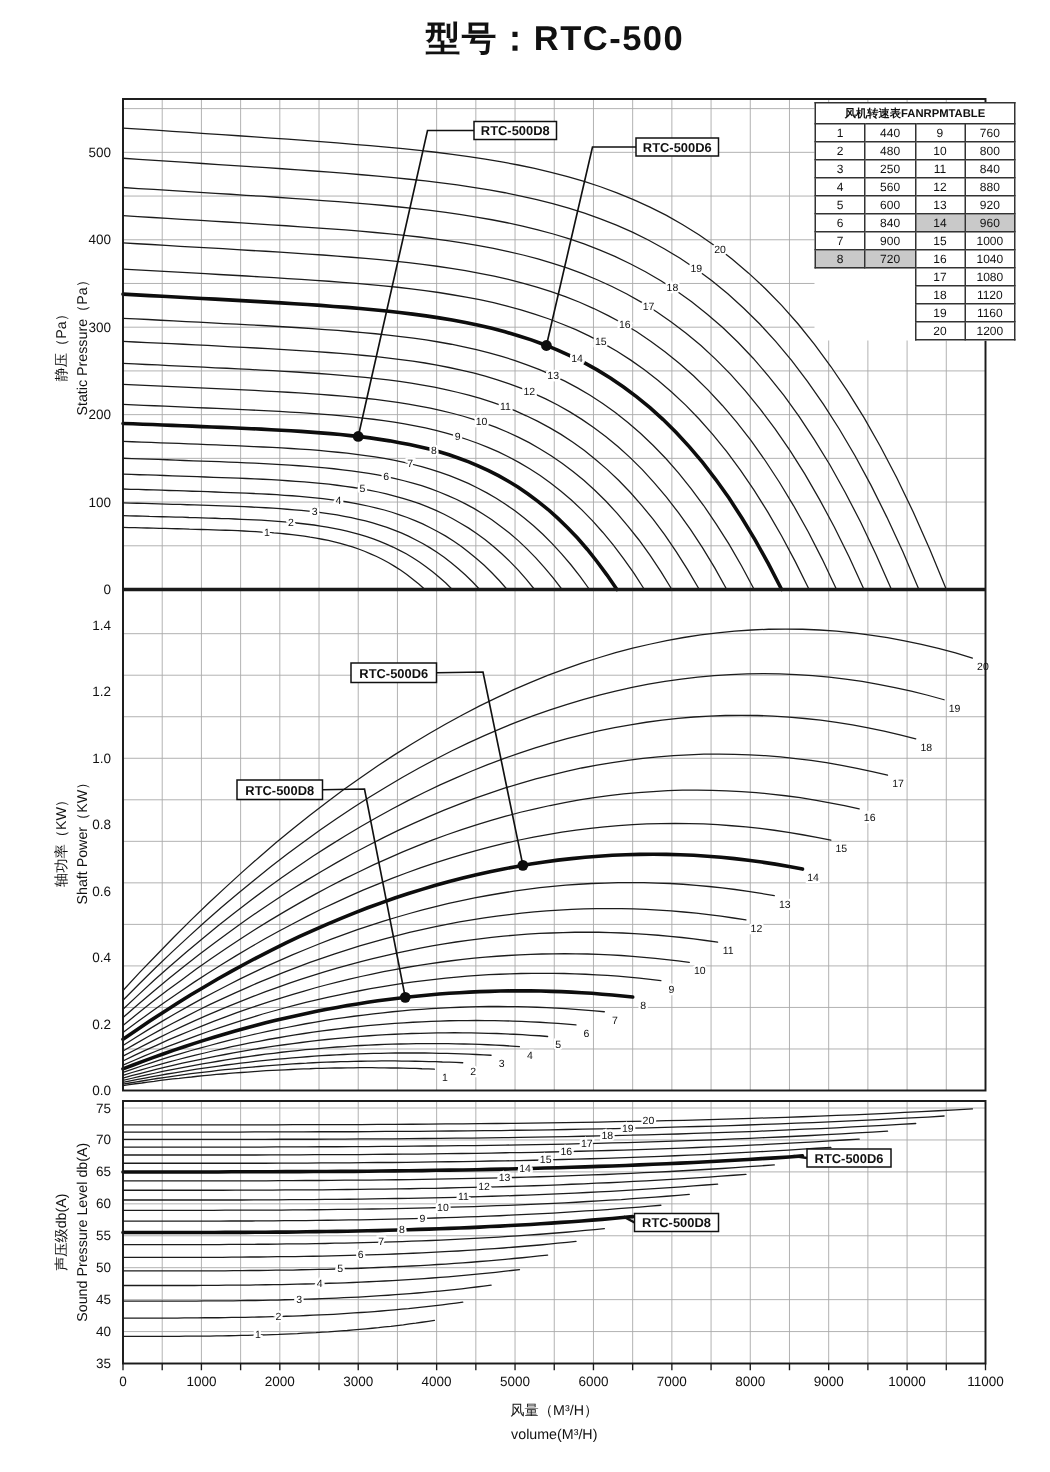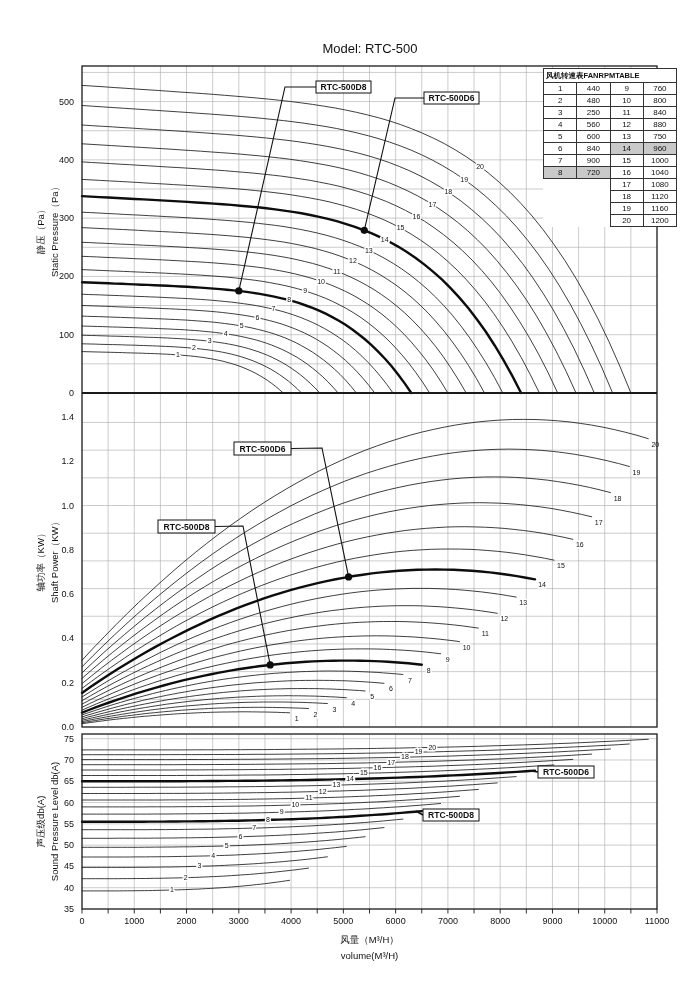--- a/index.html
+++ b/index.html
@@ -4,33 +4,33 @@
 <style>
   html,body{margin:0;padding:0;background:#ffffff;}
   #page{position:relative;width:700px;height:981px;background:#fff;
         font-family:"Liberation Sans","DejaVu Sans",sans-serif;color:#111;overflow:hidden;}
   #title{position:absolute;left:40px;top:10px;width:660px;text-align:center;
          font-size:23px;font-weight:bold;letter-spacing:1px;}
   #subtitle{position:absolute;left:40px;top:41px;width:660px;text-align:center;font-size:13px;}
   #chart-svg{position:absolute;left:0;top:0;}
   
   #fan-table{position:absolute;left:543px;top:68px;width:134px;background:#fff;font-size:8px;}
-  #fan-table .hdr{display:flex;justify-content:flex-start;align-items:center;
+  #fan-table .hdr{display:flex;justify-content:center;align-items:center;
     border:1px solid #333;border-bottom:none;height:13px;padding:0 2px;font-weight:bold;font-size:7.5px;white-space:nowrap;}
   #fan-table table{border-collapse:collapse;width:100%;table-layout:fixed;}
   #fan-table td{border:1px solid #333;text-align:center;height:11px;line-height:11px;
     font-size:8px;padding:0;background:#fff;}
   #fan-table td.gone{border:none;background:transparent;}
   #fan-table td.hl{background:#c9c9c9;}
 </style>
 </head>
 <body>
 
 <div id="page">
-  <div id="subtitle">Model: RTC-500</div>
+  <div id="title">型号：RTC-500</div>
 
   <svg id="chart-svg" width="700" height="981">
       <g>
         <line x1="108.13636363636364" y1="66" x2="108.13636363636364" y2="393" stroke="#a9a9a9" stroke-width="0.6"></line>
         <line x1="134.27272727272728" y1="66" x2="134.27272727272728" y2="393" stroke="#a9a9a9" stroke-width="0.6"></line>
         <line x1="160.4090909090909" y1="66" x2="160.4090909090909" y2="393" stroke="#a9a9a9" stroke-width="0.6"></line>
         <line x1="186.54545454545456" y1="66" x2="186.54545454545456" y2="393" stroke="#a9a9a9" stroke-width="0.6"></line>
         <line x1="212.6818181818182" y1="66" x2="212.6818181818182" y2="393" stroke="#a9a9a9" stroke-width="0.6"></line>
         <line x1="238.8181818181818" y1="66" x2="238.8181818181818" y2="393" stroke="#a9a9a9" stroke-width="0.6"></line>
         <line x1="264.9545454545455" y1="66" x2="264.9545454545455" y2="393" stroke="#a9a9a9" stroke-width="0.6"></line>
@@ -368,21 +368,21 @@
           <tr>
             <td>4</td>
             <td>560</td>
             <td>12</td>
             <td>880</td>
           </tr>
           <tr>
             <td>5</td>
             <td>600</td>
             <td>13</td>
-            <td>750</td>
+            <td>920</td>
           </tr>
           <tr>
             <td>6</td>
             <td>840</td>
             <td class="hl">14</td>
             <td class="hl">960</td>
           </tr>
           <tr>
             <td>7</td>
             <td>900</td>

